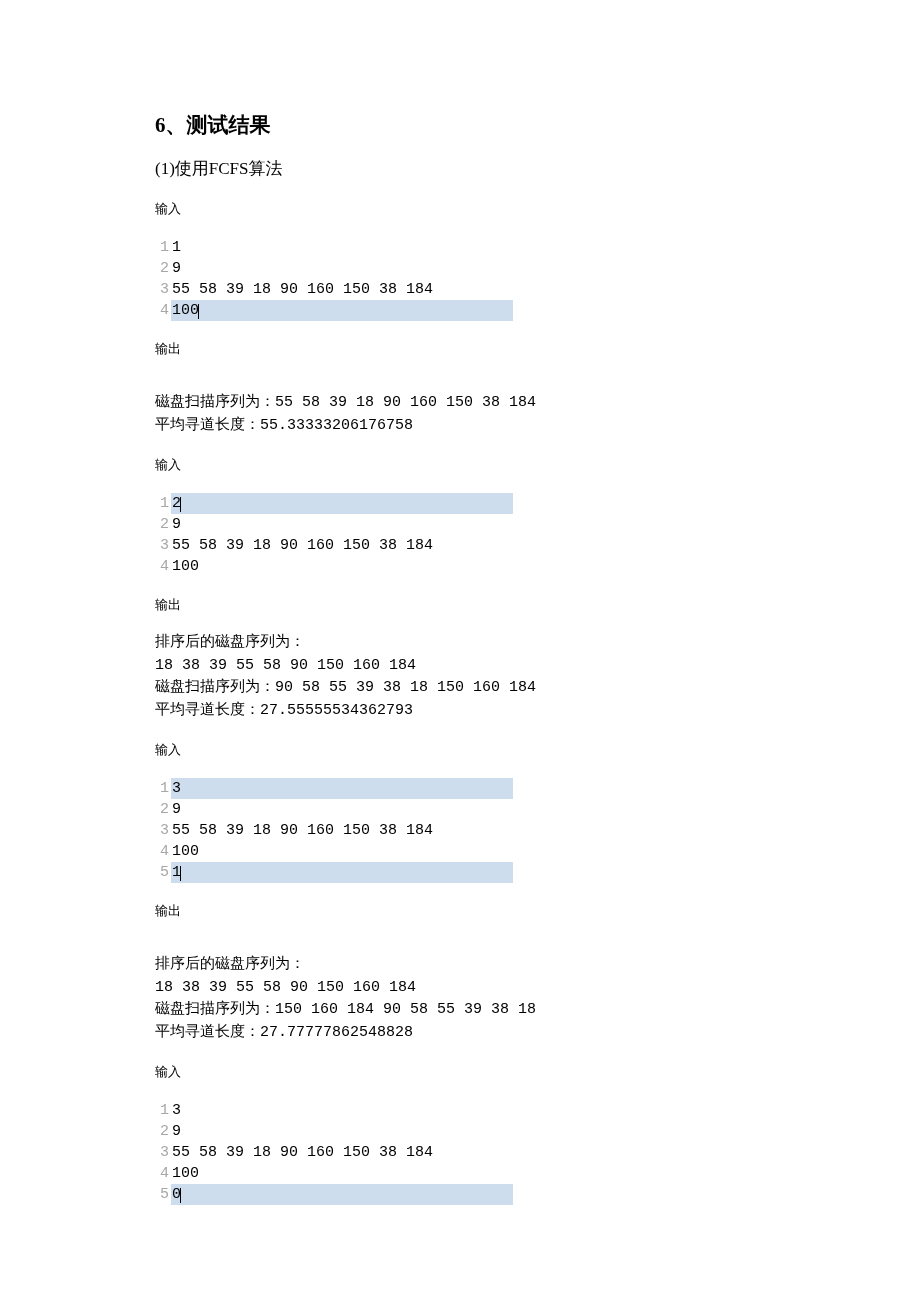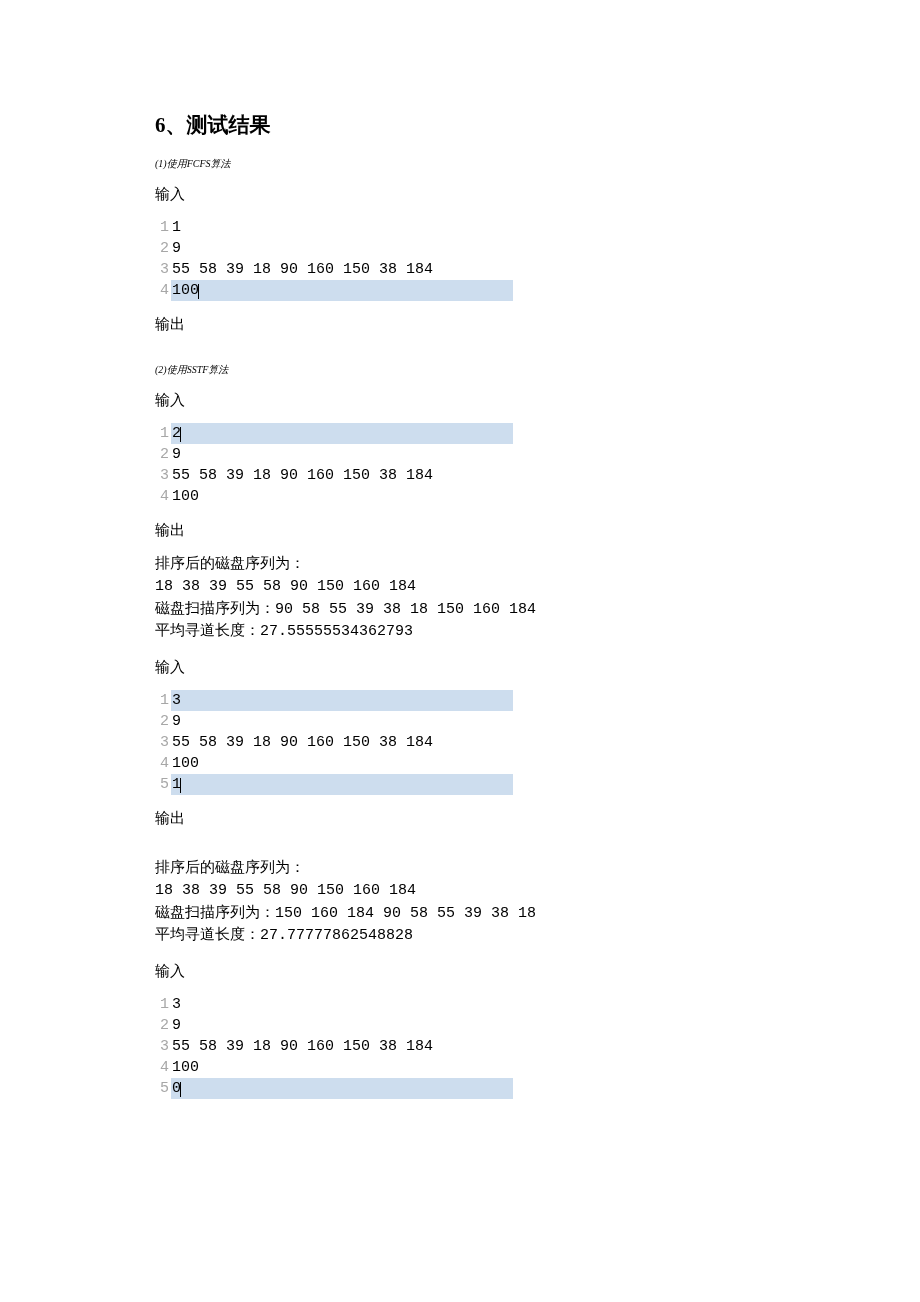--- a/index.html
+++ b/index.html
@@ -15,27 +15,26 @@
     box-sizing: border-box;
     line-height: 1.5;
     font-size: 15px;
   }
   h2.section-title {
     font-size: 21px;
     font-weight: bold;
     margin: 0 0 14px 0;
   }
   .subtitle {
-    font-size: 10px;
+    font-size: 17px;
     margin: 4px 0 2px 0;
-    font-style: italic;
   }
   .label {
-    font-size: 15px;
-    margin: 12px 0;
+    font-size: 13px;
+    margin: 18px 0;
   }
   .codeblock {
     font-family: "Courier New", Consolas, monospace;
     font-size: 15px;
     line-height: 1.4;
     margin: 4px 0 8px 0;
     white-space: pre;
   }
   .codeblock .row {
     display: flex;
@@ -80,23 +79,24 @@
 
 <div class="page">
   <h2 class="section-title">6、测试结果</h2>
   <div id="sections-root">
       <div class="section">
         <div class="subtitle">(1)使用FCFS算法</div>
         <div class="label">输入</div>
         <div class="codeblock"><div class="row"><span class="ln">1</span><span class="cell">1</span></div><div class="row"><span class="ln">2</span><span class="cell">9</span></div><div class="row"><span class="ln">3</span><span class="cell">55 58 39 18 90 160 150 38 184</span></div><div class="row"><span class="ln">4</span><span class="hl">100<span class="caret"></span></span></div></div>
         <div class="label">输出</div>
         <div class="gap"></div>
+        <div class="out">磁盘扫描序列为：55 58 39 18 90 160 150 38 184
+平均寻道长度：55.33333206176758</div>
       </div>
       <div class="section">
-        <div class="subtitle">(2)使用SSTF算法</div>
         <div class="label">输入</div>
         <div class="codeblock"><div class="row"><span class="ln">1</span><span class="hl">2<span class="caret"></span></span></div><div class="row"><span class="ln">2</span><span class="cell">9</span></div><div class="row"><span class="ln">3</span><span class="cell">55 58 39 18 90 160 150 38 184</span></div><div class="row"><span class="ln">4</span><span class="cell">100</span></div></div>
         <div class="label">输出</div>
         <div class="out">排序后的磁盘序列为：
 18 38 39 55 58 90 150 160 184
 磁盘扫描序列为：90 58 55 39 38 18 150 160 184
 平均寻道长度：27.55555534362793</div>
       </div>
       <div class="section">
         <div class="label">输入</div>

